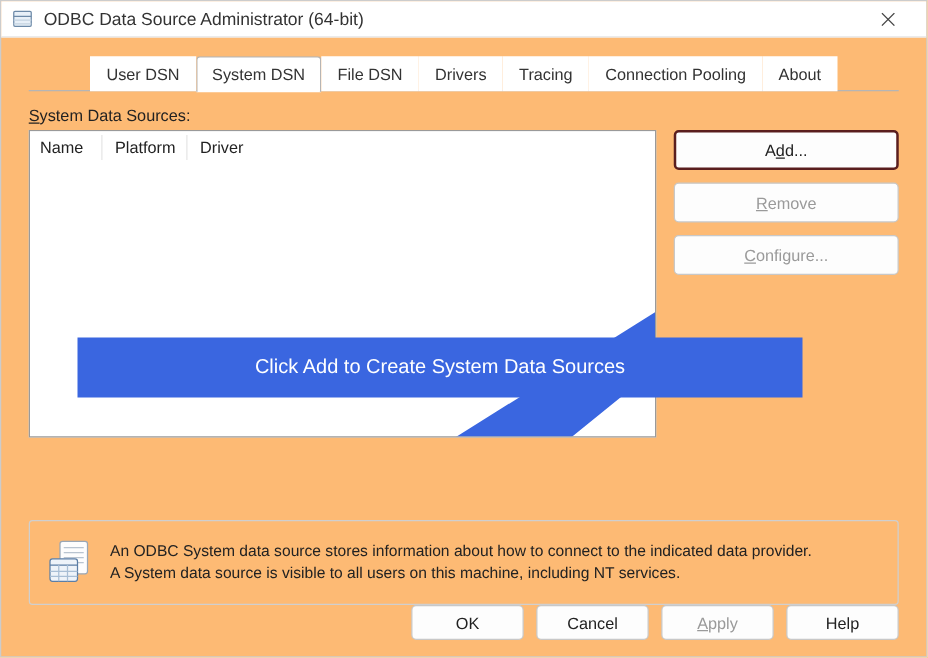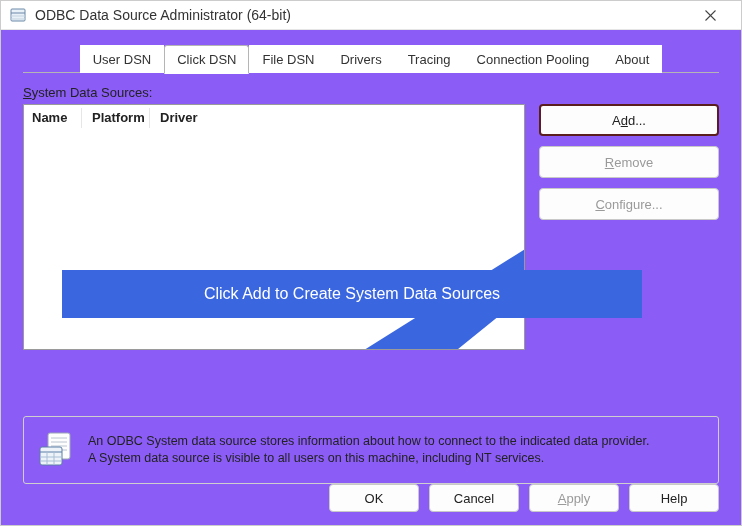--- a/index.html
+++ b/index.html
@@ -9,21 +9,21 @@
     font-size: 13px;
     color: #000;
     background: #fff;
     width: 742px;
     height: 526px;
     overflow: hidden;
   }
   .window {
     width: 742px;
     height: 526px;
-    background: #8b5cf6;
+    background: #fdba74;
     border: 1px solid #ccc;
     display: flex;
     flex-direction: column;
   }
   .titlebar {
     height: 36px;
     display: flex;
     align-items: center;
     padding: 0 8px;
     border-bottom: 1px solid #e5e5e5;
@@ -115,21 +115,20 @@
   }
   .listheader {
     display: flex;
     height: 26px;
     align-items: center;
     border-bottom: 1px solid rgba(0,0,0,0);
     font-size: 13px;
     color: #222;
     padding-left: 8px;
     background: #fff;
-    font-weight: bold;
   }
   .listheader .col {
     padding: 4px 10px 4px 0;
     border-right: 1px solid #e6e6e6;
     margin-right: 10px;
     height: 20px;
     display: flex;
     align-items: center;
   }
   .listheader .col:last-child { border-right: none; }
@@ -244,21 +243,21 @@
         <line x1="0.5" y1="0.5" x2="10.5" y2="10.5" stroke="#444" stroke-width="1.1"></line>
         <line x1="10.5" y1="0.5" x2="0.5" y2="10.5" stroke="#444" stroke-width="1.1"></line>
       </svg>
     </div>
   </div>
 
   <div class="client">
 
     <div class="tabstrip">
       <div class="tab">User DSN</div>
-      <div class="tab active">Click DSN</div>
+      <div class="tab active">System DSN</div>
       <div class="tab">File DSN</div>
       <div class="tab">Drivers</div>
       <div class="tab">Tracing</div>
       <div class="tab">Connection Pooling</div>
       <div class="tab">About</div>
     </div>
 
     <div class="tabpanel-border">
 
       <div class="section-label">

